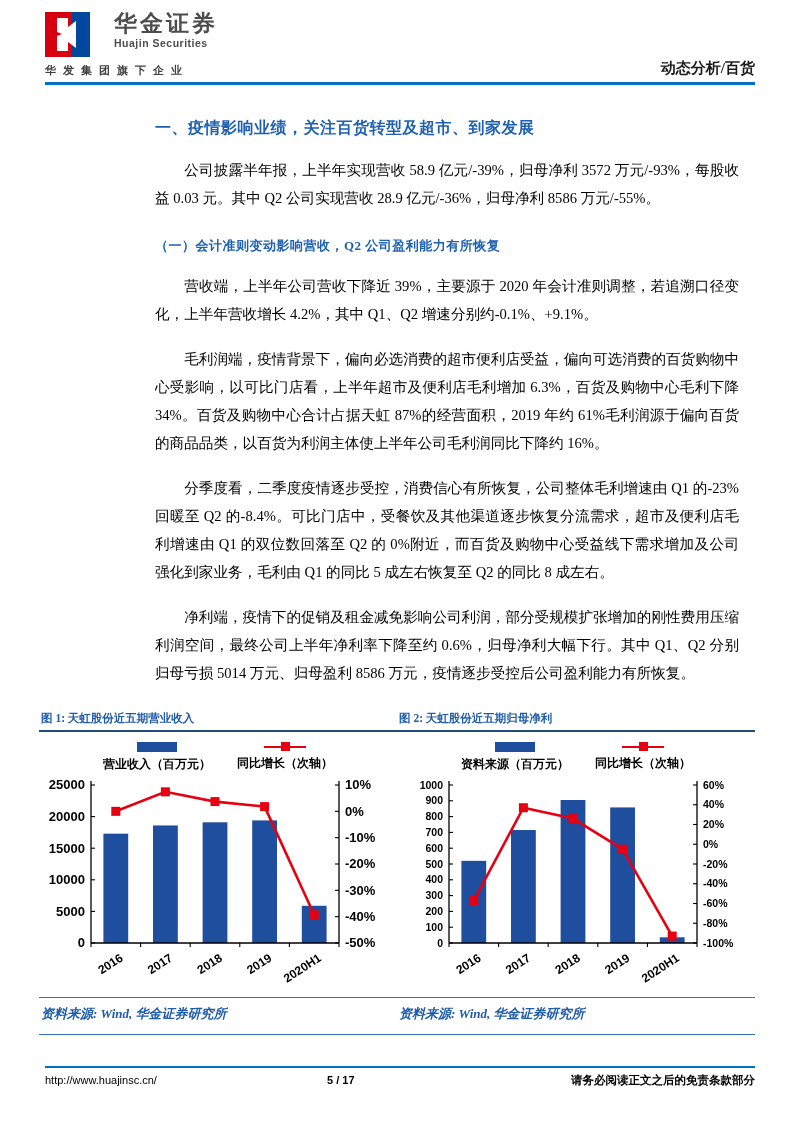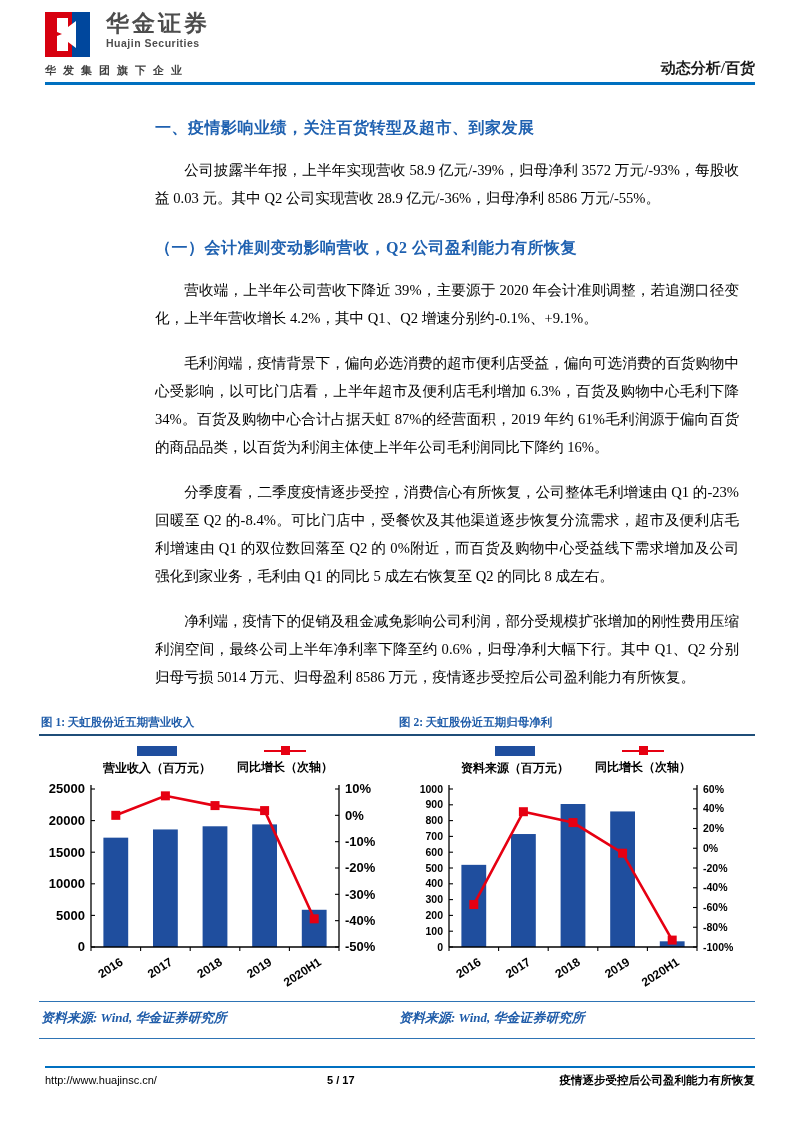--- a/index.html
+++ b/index.html
@@ -3,33 +3,33 @@
 <meta charset="utf-8">
 <style>
   html,body{margin:0;padding:0;background:#888;}
   .page{
     position:relative; width:793px; height:1122px; margin:0 auto;
     background:#ffffff; overflow:hidden;
     font-family:"Liberation Serif","DejaVu Serif",serif; color:#000;
   }
   
   .header{padding:12px 38px 0 45px;}
-  .brand-row{display:flex; align-items:flex-start; gap:16px;}
+  .brand-row{display:flex; align-items:flex-start; gap:24px;}
   .brand-text{display:flex; flex-direction:column; line-height:1;}
   .brand-cn{font-family:"Liberation Sans","DejaVu Sans",sans-serif; font-weight:bold; font-size:23px; color:#4d4d4d; letter-spacing:3px;}
   .brand-en{font-family:"Liberation Sans","DejaVu Sans",sans-serif; font-weight:bold; font-size:10.5px; color:#4d4d4d; margin-top:3px; letter-spacing:.5px;}
   .tag-row{display:flex; justify-content:space-between; align-items:flex-end; margin-top:2px; padding-right:0;}
   .tagline{font-family:"Liberation Sans","DejaVu Sans",sans-serif; font-weight:bold; font-size:11px; color:#404040; letter-spacing:7px;}
   .doctype{font-weight:bold; font-size:15px; color:#1a1a1a;}
   .header-rule{height:3px; background:#0070c0; margin-top:4px;}
   
   .content{padding:0 38px 0 45px;}
   .text-block{margin-left:110px; margin-right:16px;}
   h1.sec{font-size:16px; font-weight:bold; color:#1f61b0; margin:33px 0 0 0; line-height:1.3; letter-spacing:.5px;}
-  h2.sec{font-size:16px; font-weight:bold; color:#1f61b0; margin:26px 0 0 0; line-height:1.3; letter-spacing:.5px;}
+  h2.sec{font-size:13px; font-weight:bold; color:#1f61b0; margin:26px 0 0 0; line-height:1.3; letter-spacing:.5px;}
   p.body{font-size:14.6px; line-height:28px; text-align:justify; text-indent:2em; margin:17px 0 0 0;}
   
   .figures{display:flex; margin:22px 0 0 -6px;}
   .fig-panel{flex:1; min-width:0;}
   .fig-title{font-size:11.5px; font-weight:bold; color:#1f5ca9; padding:2px 0 4px 2px; border-bottom:2px solid #1f4e79;}
   .fig-chart{padding:6px 0 0 0;}
   .legend{display:flex; justify-content:center; gap:26px; align-items:center; margin:4px 0 0 0;
           font-family:"Liberation Sans","DejaVu Sans",sans-serif; font-weight:bold; font-size:12px; color:#000;}
   .lg-item{display:flex; align-items:center; gap:4px;flex-direction:column;}
   .sw-bar{display:inline-block; width:40px; height:10px; background:#1f4e9e;}
@@ -247,17 +247,17 @@
       </div>
 
     </div>
   </div>
 
   <div class="footer">
     <div class="footer-rule"></div>
     <div class="footer-row">
       <span class="f-url">http://www.huajinsc.cn/</span>
       <span class="f-page">5 / 17</span>
-      <span class="f-disc">疫情逐步受控后公司盈利能力有所恢复</span>
+      <span class="f-disc">请务必阅读正文之后的免责条款部分</span>
     </div>
   </div>
 
 </div>
 
 </body></html>

